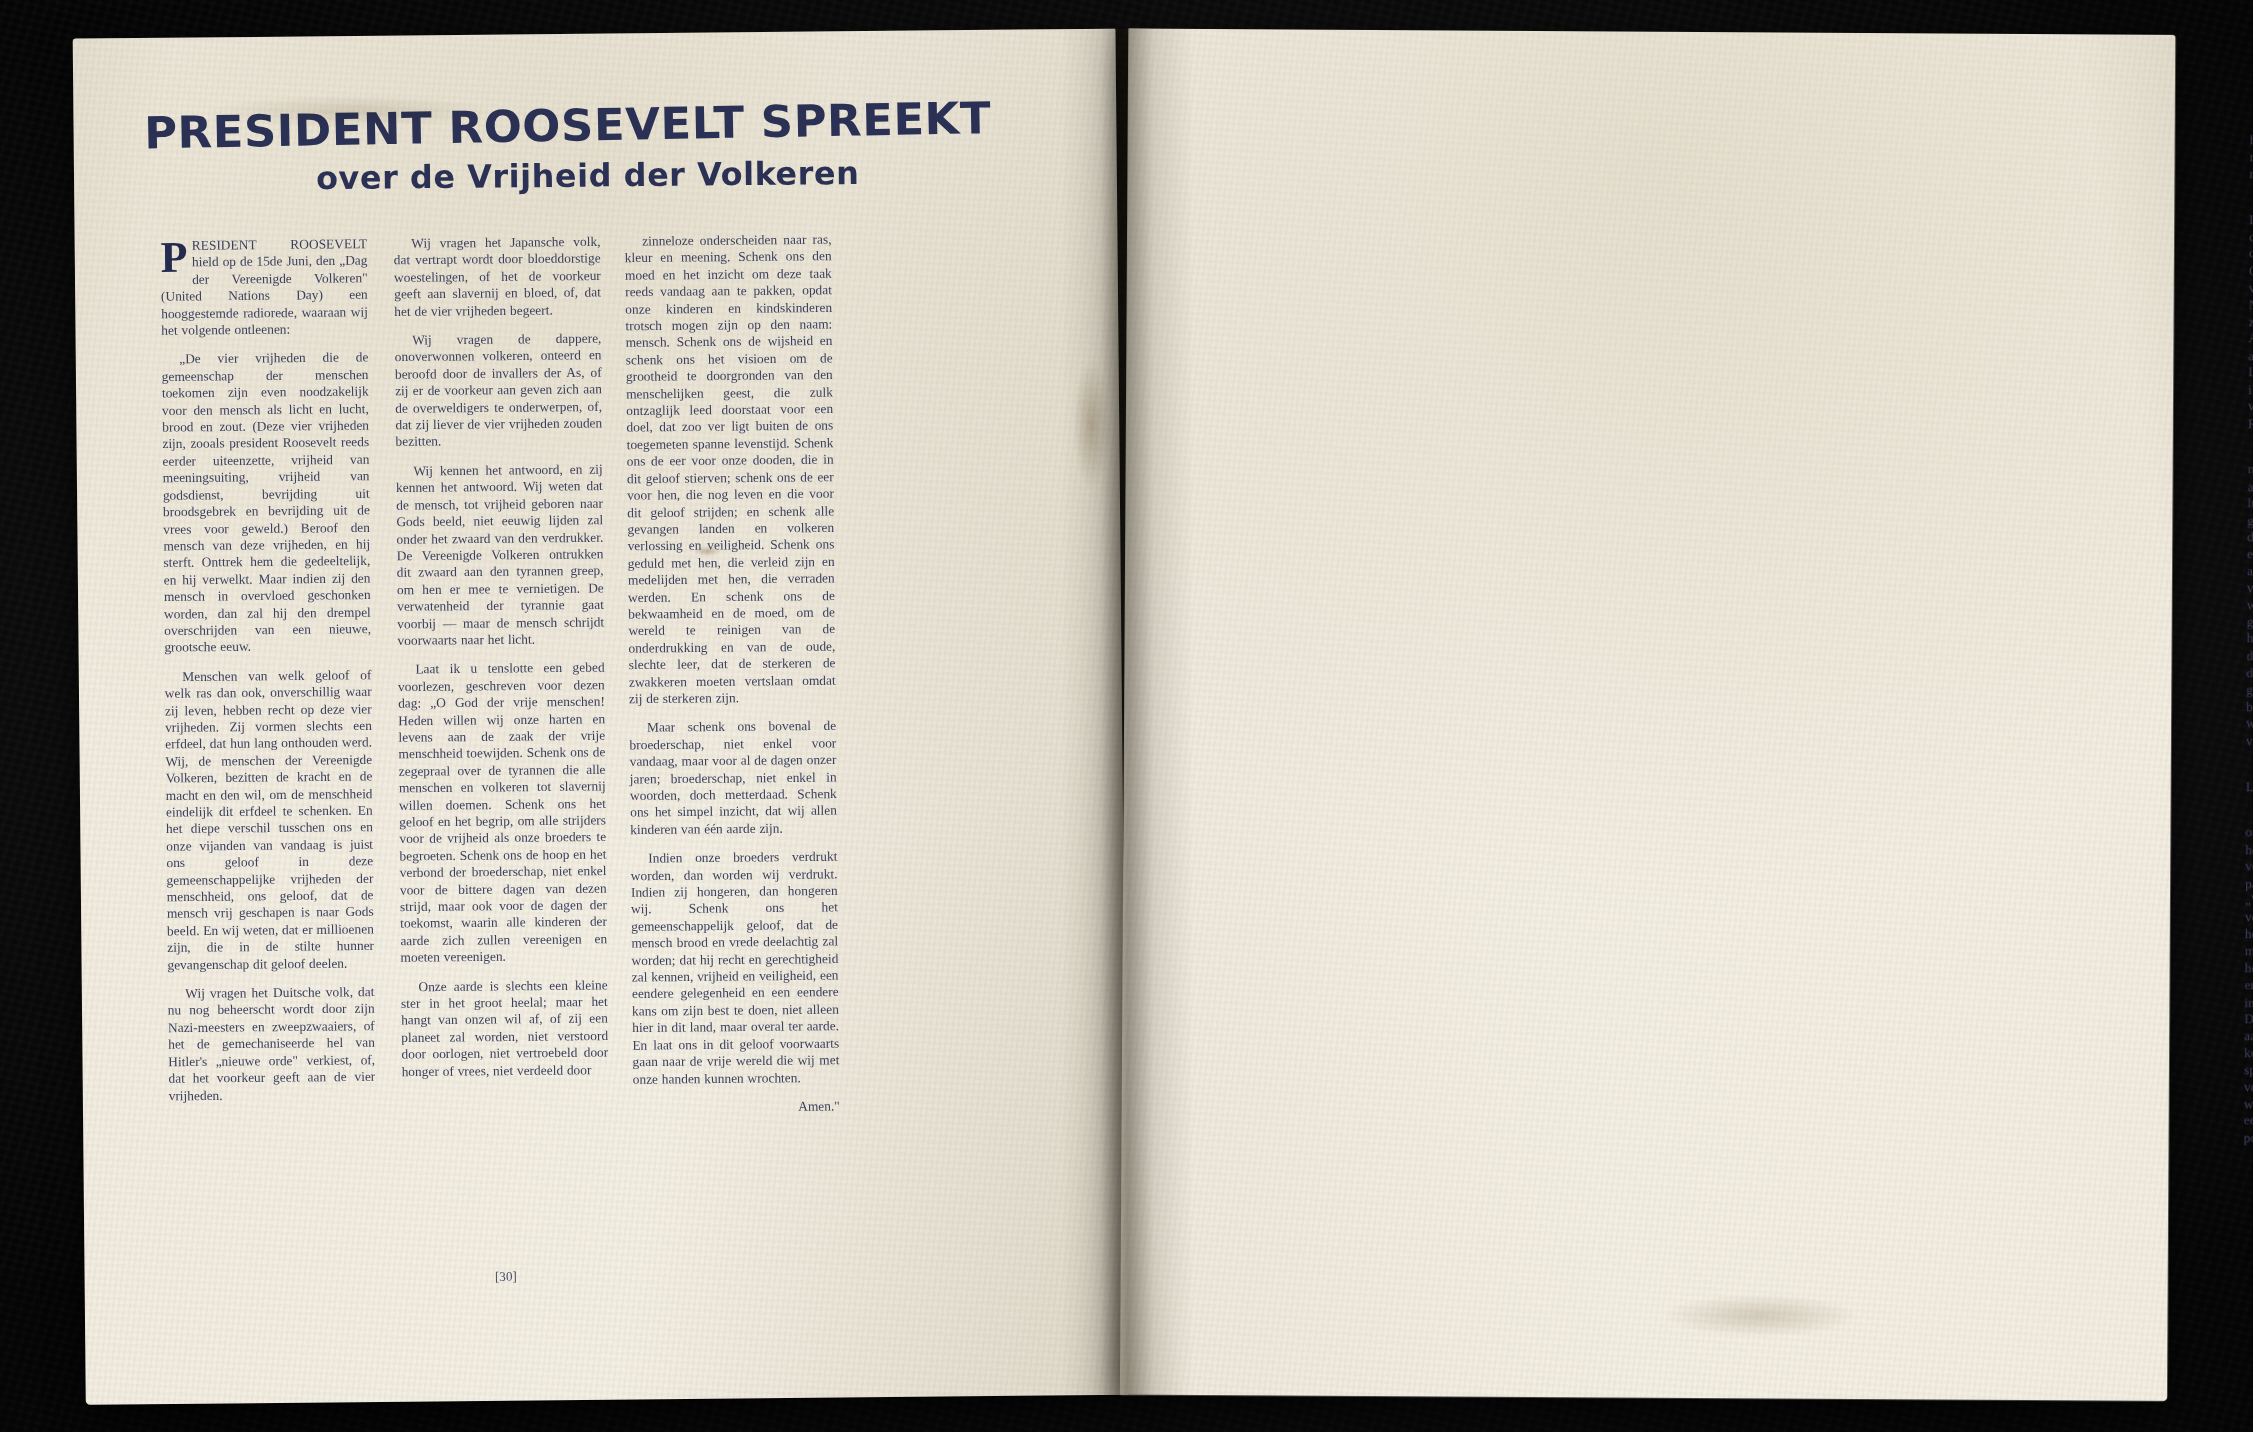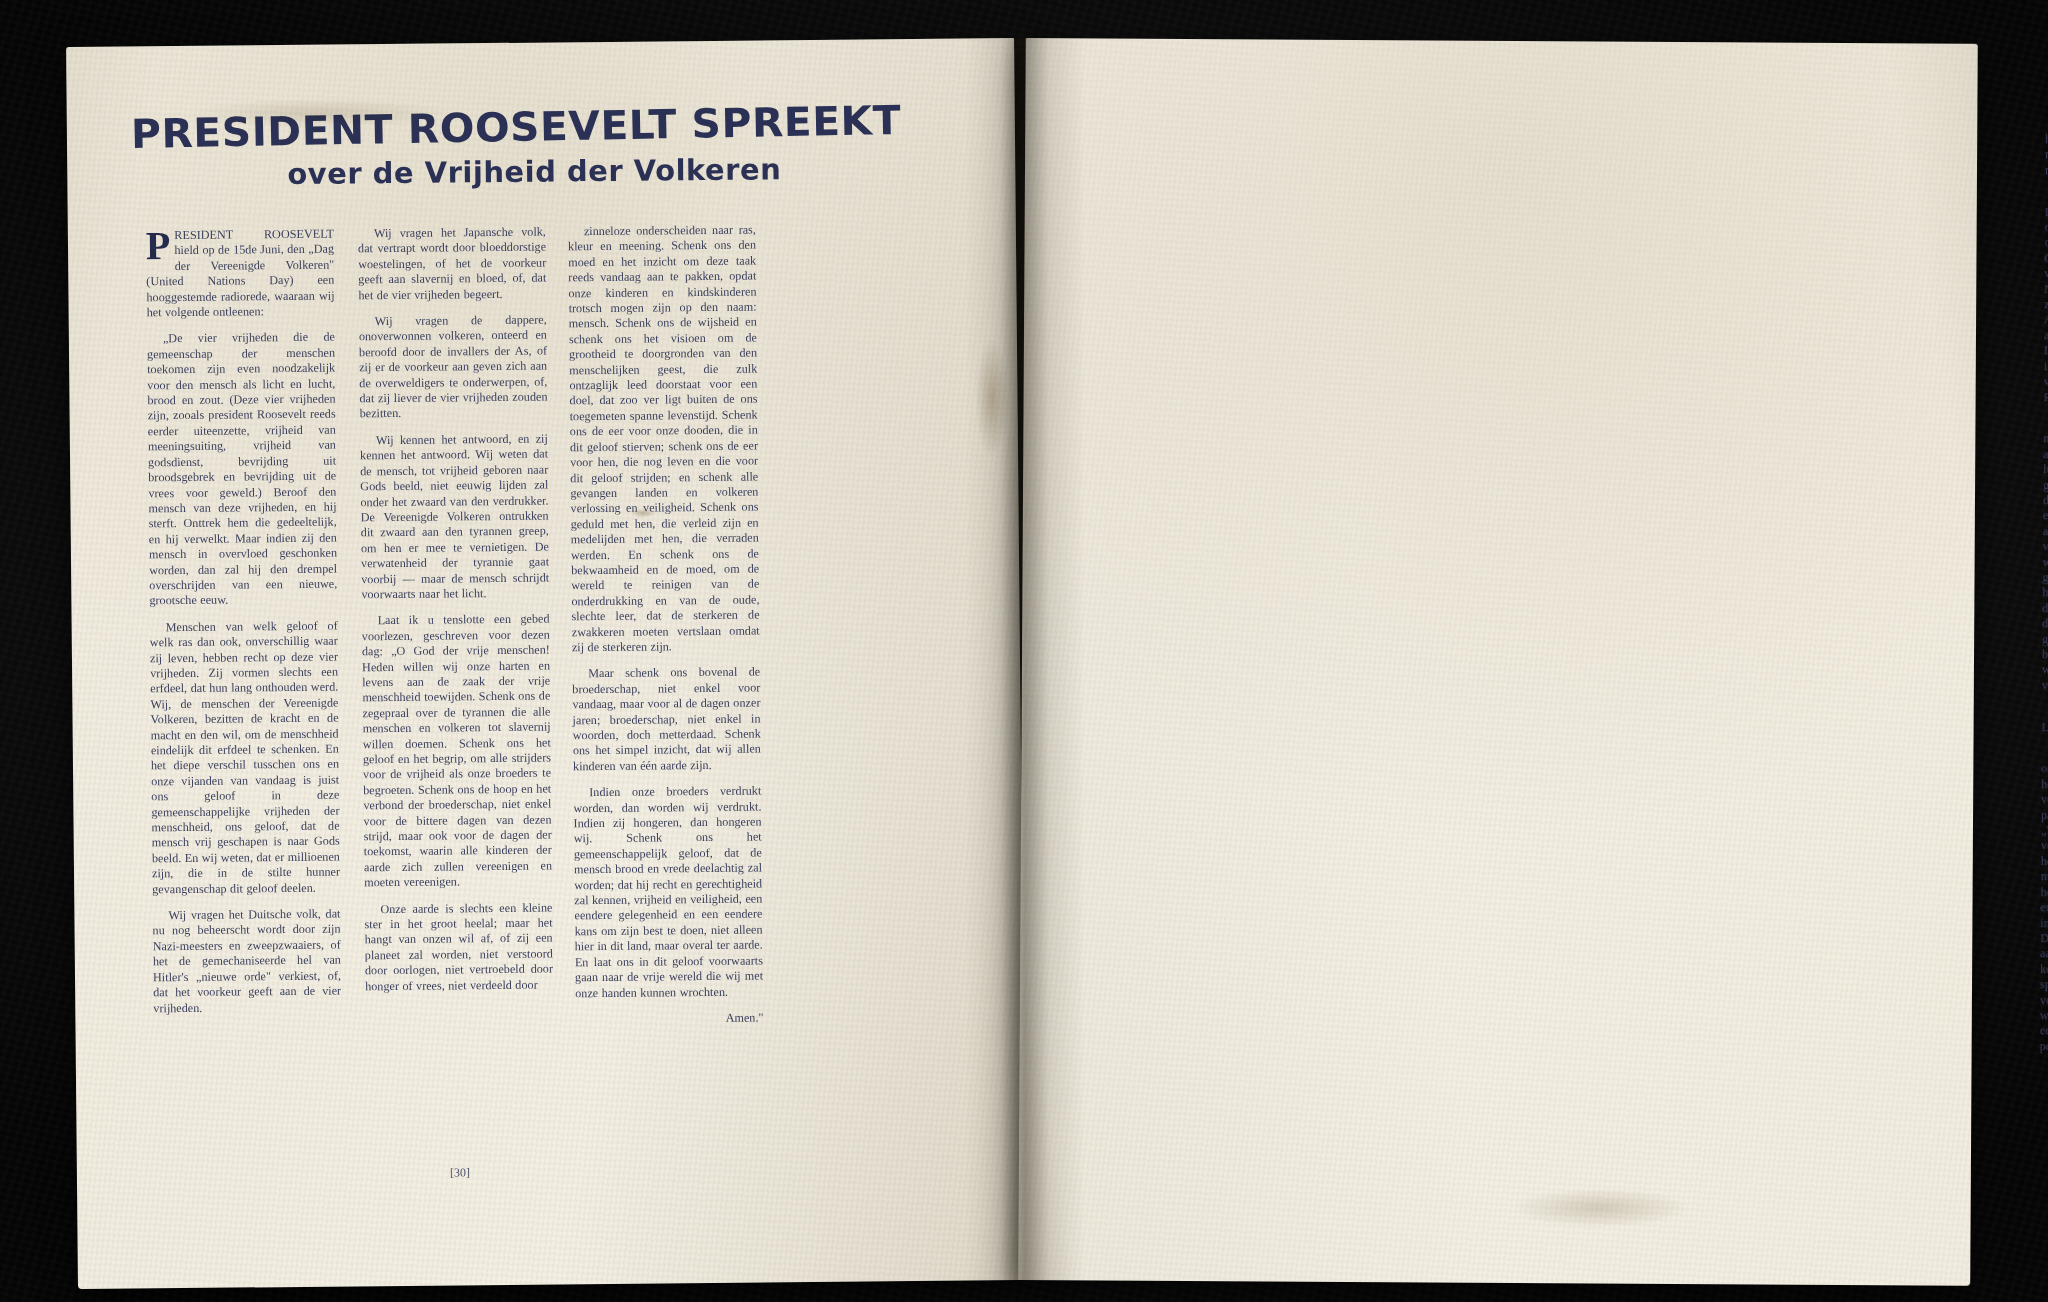--- a/index.html
+++ b/index.html
@@ -18,21 +18,21 @@
   #backdrop:after{
     content:"";position:absolute;inset:0;
     background:
       repeating-linear-gradient(12deg, rgba(255,255,255,.012) 0 3px, rgba(0,0,0,.012) 3px 7px),
       repeating-linear-gradient(-73deg, rgba(255,255,255,.010) 0 4px, rgba(0,0,0,.010) 4px 9px);
     opacity:.9;
   }
 
   
   #spread{
-    position:absolute;left:70px;top:38px;width:1906px;height:1242px;
+    position:absolute;left:70px;top:26px;width:1906px;height:1242px;
   }
   .page{
     position:absolute;top:0;
     background:#eeeade;
     box-shadow:0 10px 34px rgba(0,0,0,.75);
   }
   .page:before{ 
     content:"";position:absolute;inset:0;pointer-events:none;
     background:
       radial-gradient(ellipse 120% 90% at 50% 10%, rgba(160,140,100,.14), rgba(160,140,100,0) 60%),

